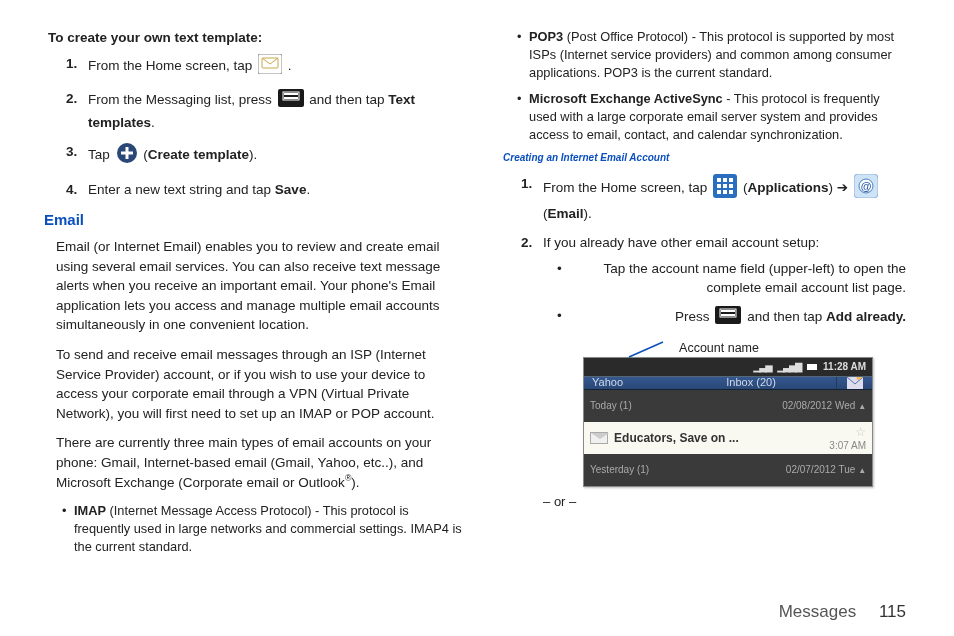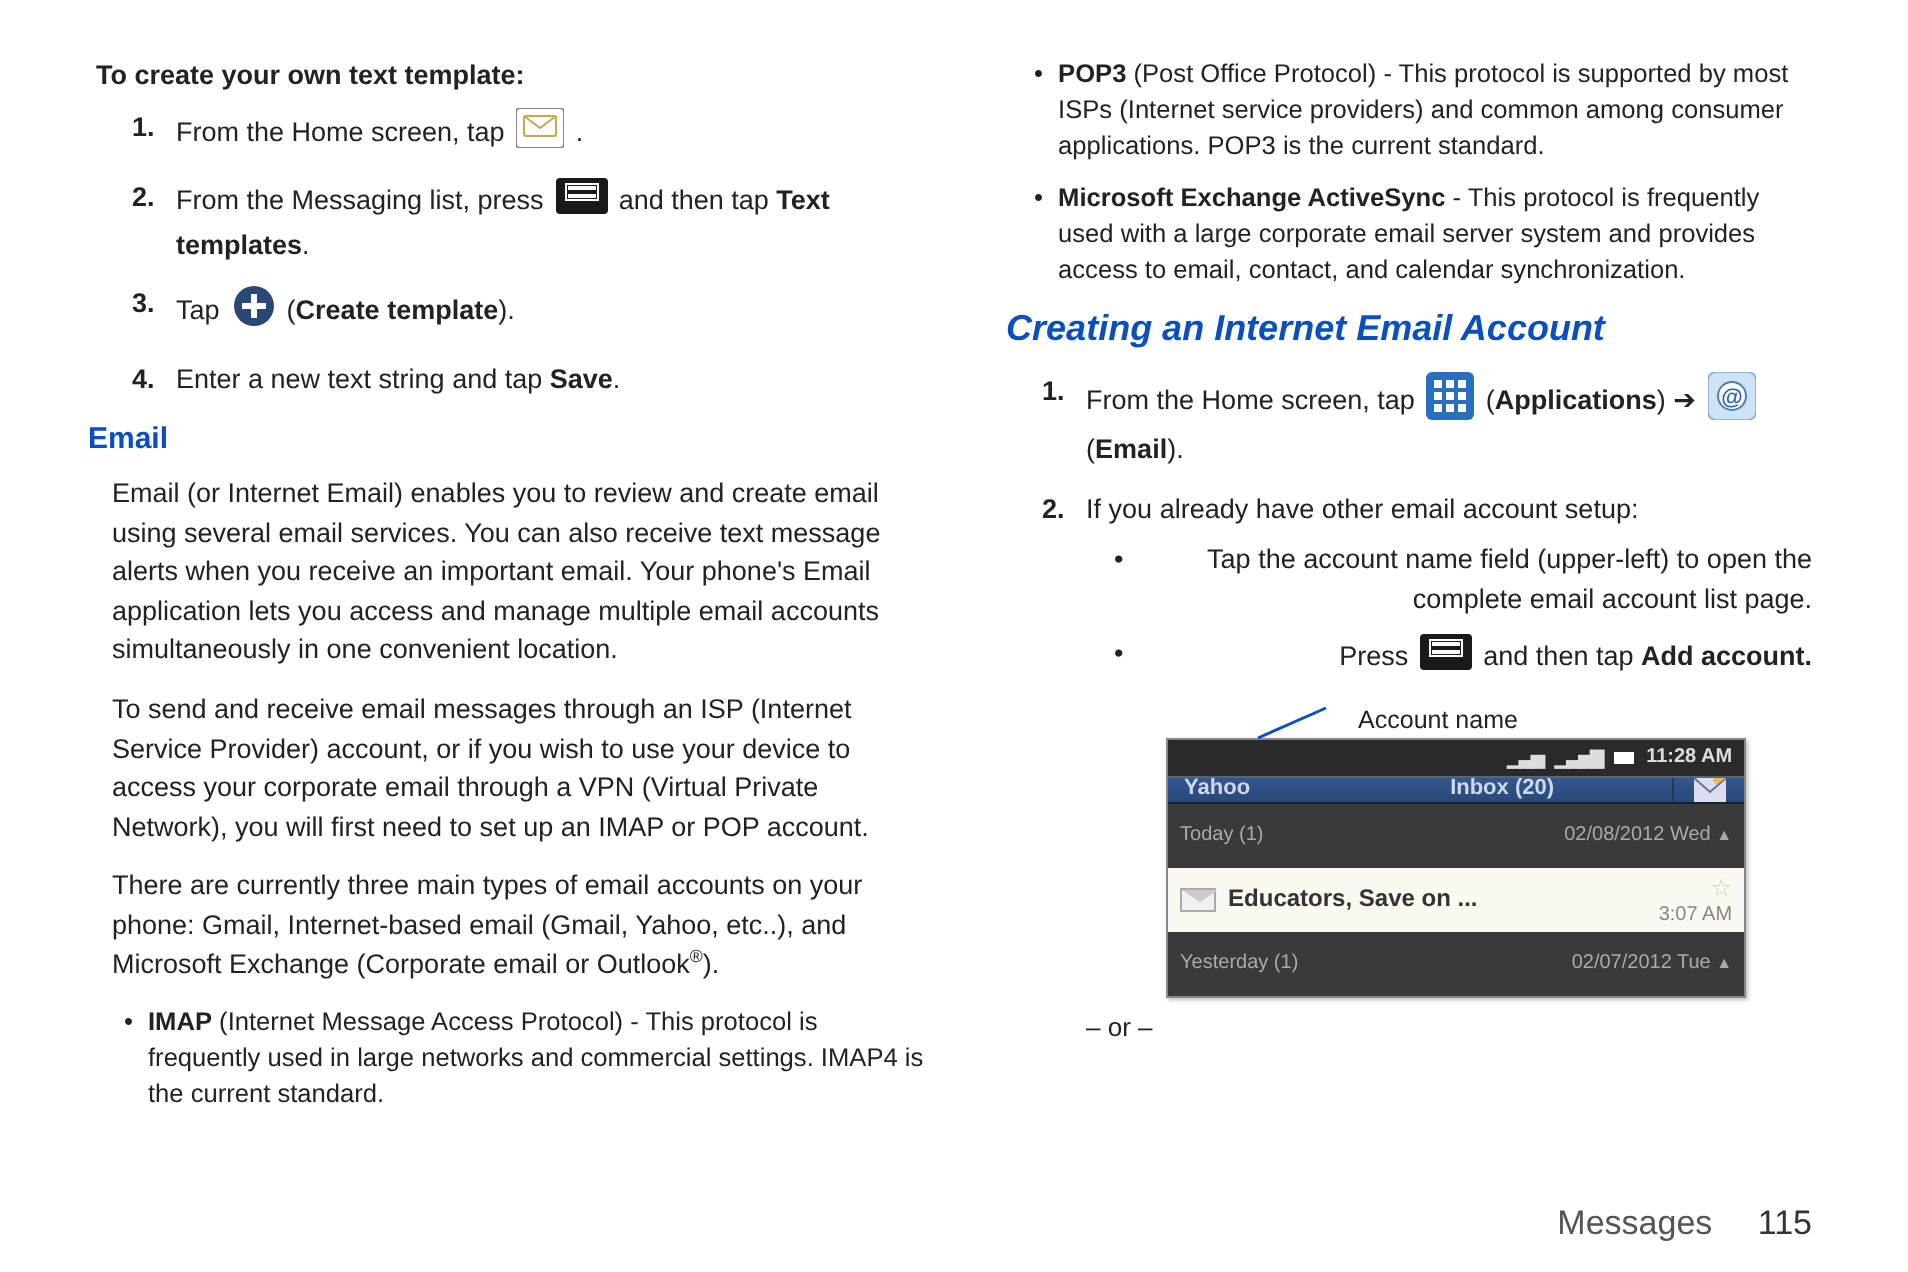--- a/index.html
+++ b/index.html
@@ -14,40 +14,40 @@
   }
   .cols { display: flex; gap: 40px; }
   .col { flex: 1; font-size: 13.5px; line-height: 1.45; }
   .col-left { flex: 1.03; }
   .col-right { flex: 1; }
   .instr-title { font-weight: bold; font-size: 13.5px; margin-bottom: 6px; }
   ol.steps { list-style: none; padding-left: 18px; }
   ol.steps > li { margin-bottom: 10px; position: relative; padding-left: 22px; }
   ol.steps > li .num { font-weight: bold; position: absolute; left: 0; }
   .sect-h { color: #0a4fbf; font-weight: bold; font-size: 15px; margin: 10px 0 6px -4px; }
-  .sub-h { color: #0a4fbf; font-weight: bold; font-style: italic; font-size: 18px; margin: 6px 0 8px 0; }
+  .sub-h { color: #0a4fbf; font-weight: bold; font-style: italic; font-size: 10px; margin: 6px 0 8px 0; }
   p.para { margin: 6px 0 10px 0; padding-left: 8px; }
   ul.bul { list-style: none; padding-left: 14px; }
   ul.bul > li { position: relative; padding-left: 12px; margin-bottom: 8px; font-size: 12.8px; line-height: 1.4; }
   ul.bul > li::before { content: "•"; position: absolute; left: 0; }
   ul.sub { list-style: none; padding-left: 14px; margin-top: 6px; text-align: right; }
   ul.sub > li { position: relative; padding-left: 12px; margin-bottom: 8px; }
   ul.sub > li::before { content: "•"; position: absolute; left: 0; }
   .b { font-weight: bold; }
   sup { font-size: 0.65em; vertical-align: super; }
   .icon-inline { display: inline-block; vertical-align: middle; margin: 0 2px; }
   .footer { position: absolute; bottom: 14px; right: 48px; font-size: 17px; color: #555; }
   .footer .pnum { margin-left: 18px; color: #333; }
   .labelrow { display: flex; justify-content: flex-start; padding-left: 120px; margin-top: 4px; margin-bottom: 2px; align-items: flex-end; }
   .label-text { font-size: 12.5px; margin-left: 6px; margin-bottom: -2px; }
   .screenshot { width: 290px; margin: 0 0 6px 80px; border: 1px solid #888; background: #2a2a2a; font-size: 11px; color: #bbb; box-shadow: 1px 1px 2px rgba(0,0,0,0.25); }
   .ss-status { background: #2a2a2a; height: 18px; display: flex; justify-content: flex-end; align-items: center; gap: 6px; padding: 0 6px; color: #ddd; font-size: 10px; font-weight: bold; }
   .ss-status .sig { letter-spacing: -1px; font-size:9px;}
   .ss-status .bat { display:inline-block; width:10px; height:6px; background:#fff; border:1px solid #fff; position:relative;}
-  .ss-bar { background: linear-gradient(#34578f,#2a4877); height: 14px; display: flex; align-items: center; color: #cfd9ea; border-top:1px solid #567; border-bottom:1px solid #123;font-weight:bold;}
+  .ss-bar { background: linear-gradient(#34578f,#2a4877); height: 14px; display: flex; align-items: center; color: #cfd9ea; border-top:1px solid #567; border-bottom:1px solid #123;}
   .ss-acc { width: 82px; padding-left: 8px; font-size: 11px; }
   .ss-inbox { flex: 1; text-align: center; font-size: 11px; }
   .ss-iconcell { width: 36px; text-align: center; border-left: 1px solid #223a5a; height:100%; display:flex; align-items:center; justify-content:center;}
   .ss-daterow { background: #3a3a3a; height: 32px; display: flex; justify-content: space-between; align-items: center; padding: 0 6px; font-size: 10px; color: #aaa; }
   .ss-daterow .tri { font-size: 8px; }
   .ss-msg { background: #f9f8f1; height: 32px; display: flex; align-items: center; padding: 0 6px; color: #333; gap:6px;}
   .ss-env { width:18px; height:12px; background:#f0f0f0; border:1px solid #aaa; position:relative;}
   .ss-env::after{ content:""; position:absolute; left:0; top:0; border-left:9px solid transparent; border-right:9px solid transparent; border-top:6px solid #ccc;}
   .ss-msg .subj { font-weight: bold; font-size: 12px; flex:1;}
   .ss-msg .right { text-align:right; font-size:10px; color:#888; line-height:1.2;}
@@ -174,21 +174,21 @@
           <li>
             <span>Press </span>
             <span class="icon-inline">
               <svg width="26" height="18">
                   <rect x="0" y="0" width="26" height="18" rx="2" fill="#1a1a1a"></rect>
                   <rect x="6" y="4" width="14" height="2" fill="#fff"></rect>
                   <rect x="6" y="8" width="14" height="2" fill="#fff"></rect>
                   <rect x="5" y="3" width="16" height="8" fill="none" stroke="#fff" stroke-width="1"></rect>
                 </svg>
             </span>
-            <span> and then tap </span><span class="b">Add account.</span>
+            <span> and then tap </span><span class="b">Add already.</span>
           </li>
         </ul>
       </li>
     </ol>
 
     <div class="labelrow">
       <svg width="50" height="20" style="margin-bottom:-4px;">
           <line x1="6" y1="18" x2="40" y2="3" stroke="#0a4fbf" stroke-width="1.5"></line>
         </svg>
       <span class="label-text">Account name</span>

